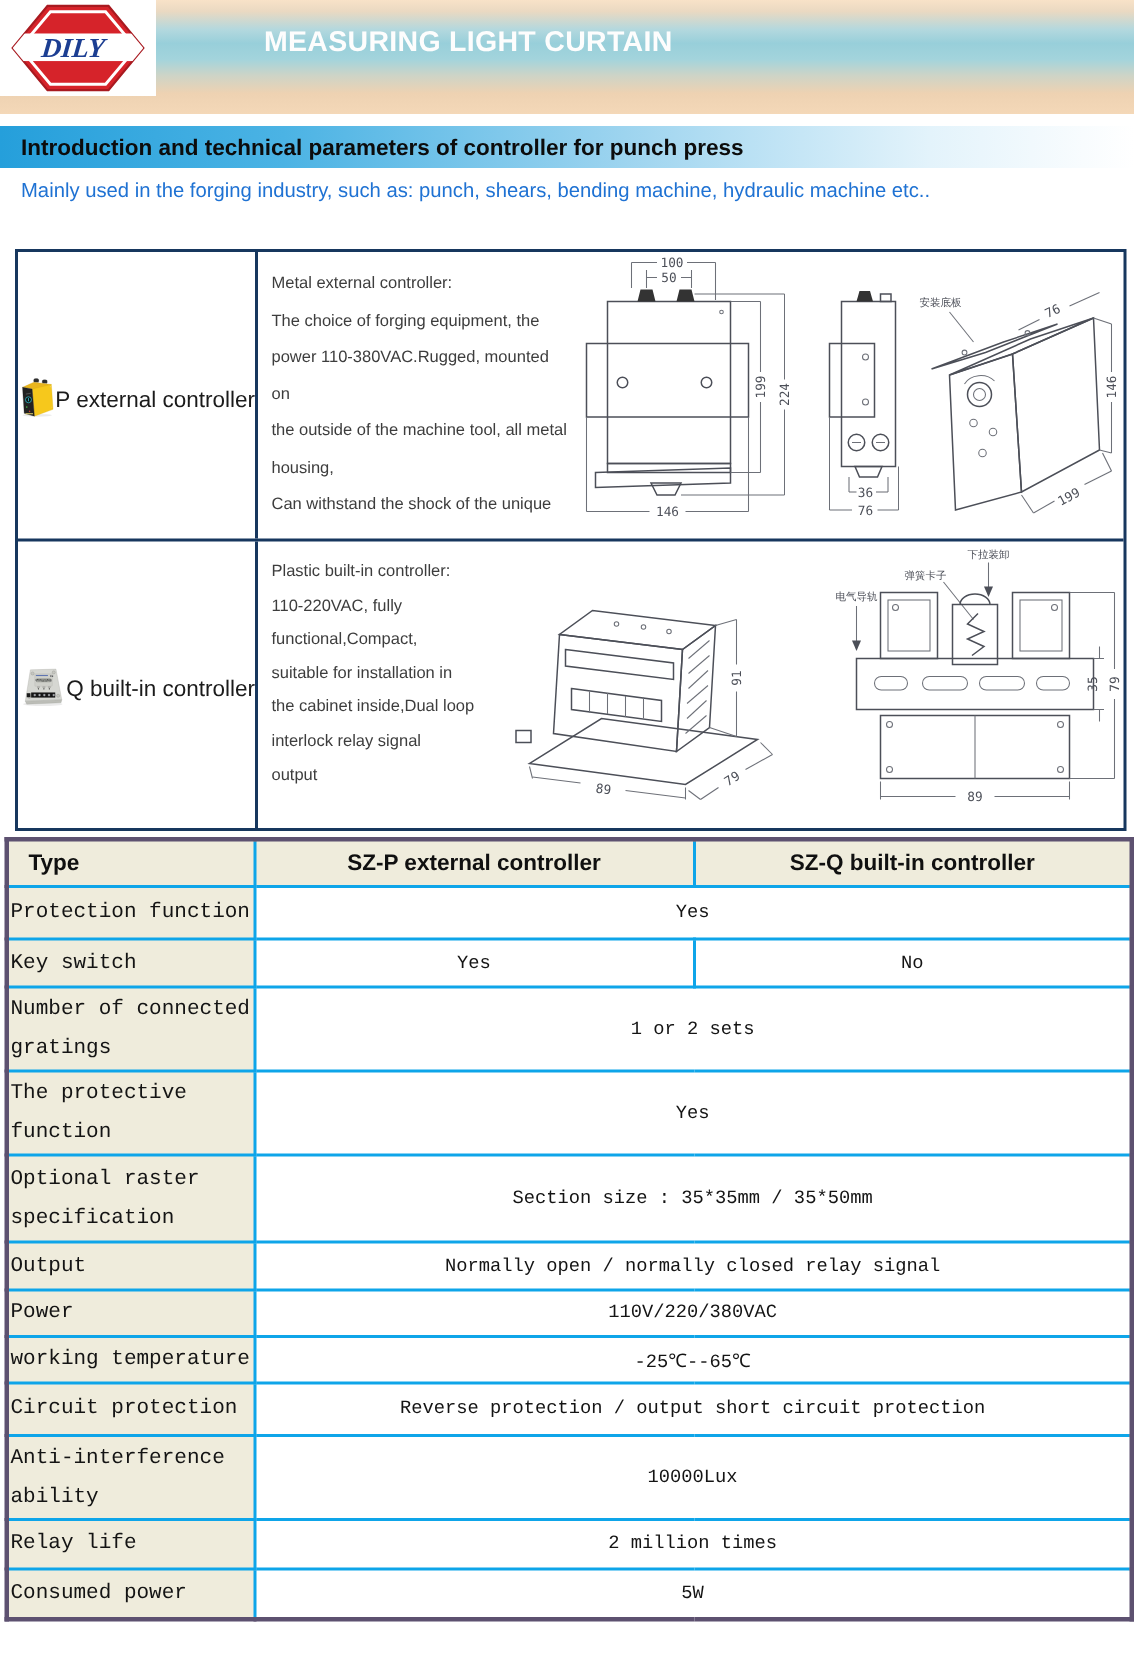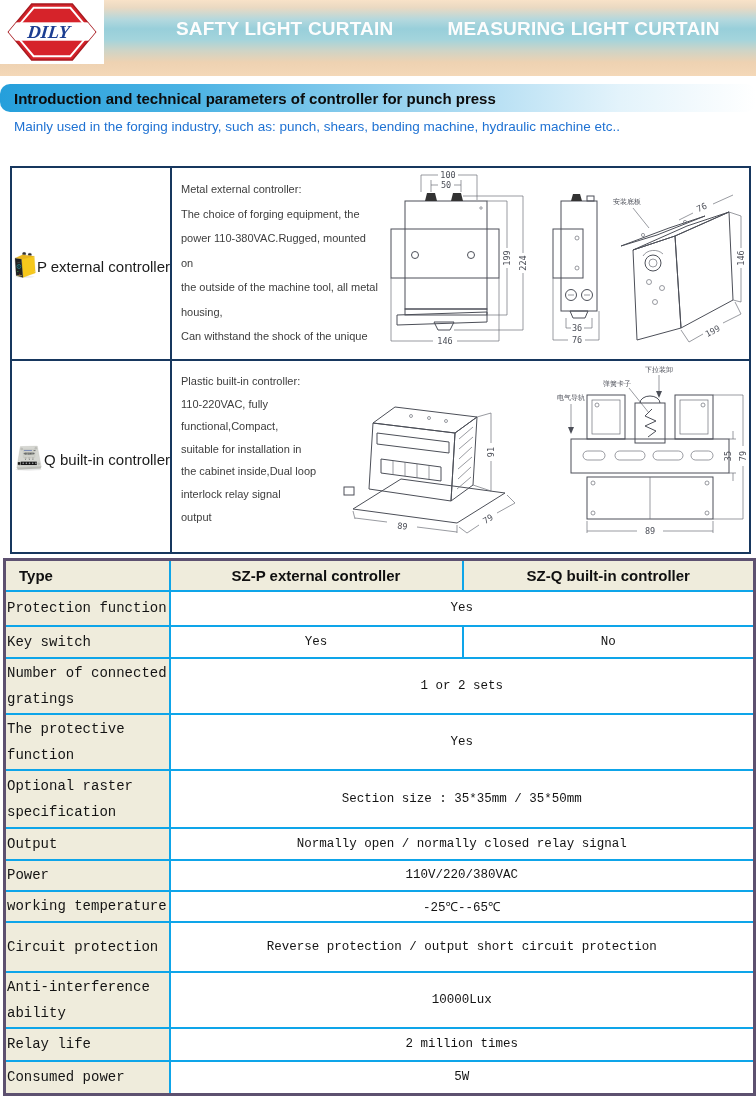--- a/index.html
+++ b/index.html
@@ -10,21 +10,21 @@
   .header { position:absolute; top:0; left:0; width:756px; height:76px;
     background:linear-gradient(180deg,#f8e2c8 0%,#ead9c2 10%,#b3d8de 26%,#98cfda 38%,#a3d4dc 52%,#cdd4c7 66%,#eed2b2 82%,#f4d8b8 100%); }
   .logo-panel { position:absolute; top:0; left:0; width:104px; height:64px; background:#fff;
     display:flex; align-items:center; justify-content:center; }
   .banner-titles { position:absolute; top:0; left:176px; height:58px; display:flex; align-items:center; gap:54px;
     color:#fdfdfd; font-weight:bold; font-size:19px; letter-spacing:.2px; }
 
   
   .title-bar { position:absolute; top:84px; left:0; width:756px; height:28px;
     background:linear-gradient(90deg,#259fdb 0%,#4bb3e4 25%,#9dd4ef 55%,#e3f3fb 82%,#ffffff 100%);
-    display:flex; align-items:center;border-radius:10px; }
+    display:flex; align-items:center; }
   .title-bar .t { font-size:15px; font-weight:bold; color:#0c0c0c; padding-left:14px; }
 
   
   .intro { position:absolute; top:114px; left:14px; right:10px; }
   .intro p { margin:0; color:#1f72d3; font-size:13.5px; line-height:26px; }
 
   
   .product-table { position:absolute; top:166px; left:10px; width:737px; border:2px solid #17375e; background:#fff; }
   .product-row { display:flex; height:191px; }
   .product-row.r2 { border-top:2px solid #17375e; }
@@ -53,21 +53,20 @@
   td.val { background:#fff; font-family:"Liberation Mono", monospace; font-size:12.5px; color:#141414;
     text-align:center; }
 </style>
 </head>
 <body>
 
 <div class="page">
 
   <div class="header">
     <div class="banner-titles">
-      <span>SAFTY LIGHT CURTAIN</span>
       <span>MEASURING LIGHT CURTAIN</span>
     </div>
     <div class="logo-panel">
       <svg width="94" height="60" viewBox="0 0 96 62">
         <defs>
             <clipPath id="hexclip">
               <polygon points="27,2 69,2 93,31 69,60 27,60 3,31"></polygon>
             </clipPath>
           </defs>
         <polygon points="27,2 69,2 93,31 69,60 27,60 3,31" fill="#d6232a" stroke="#a81a20" stroke-width="1.5"></polygon>
@@ -382,21 +381,21 @@
       <td class="val" colspan="2">Normally open / normally closed relay signal</td>
     </tr>
     <tr style="height:31px">
       <td class="lbl">Power</td>
       <td class="val" colspan="2">110V/220/380VAC</td>
     </tr>
     <tr style="height:31px">
       <td class="lbl">working temperature</td>
       <td class="val" colspan="2">-25℃--65℃</td>
     </tr>
-    <tr style="height:50px">
+    <tr style="height:35px">
       <td class="lbl">Circuit protection</td>
       <td class="val" colspan="2">Reverse protection / output short circuit protection</td>
     </tr>
     <tr style="height:56px">
       <td class="lbl">Anti-interference ability</td>
       <td class="val" colspan="2">10000Lux</td>
     </tr>
     <tr style="height:33px">
       <td class="lbl">Relay life</td>
       <td class="val" colspan="2">2 million times</td>

